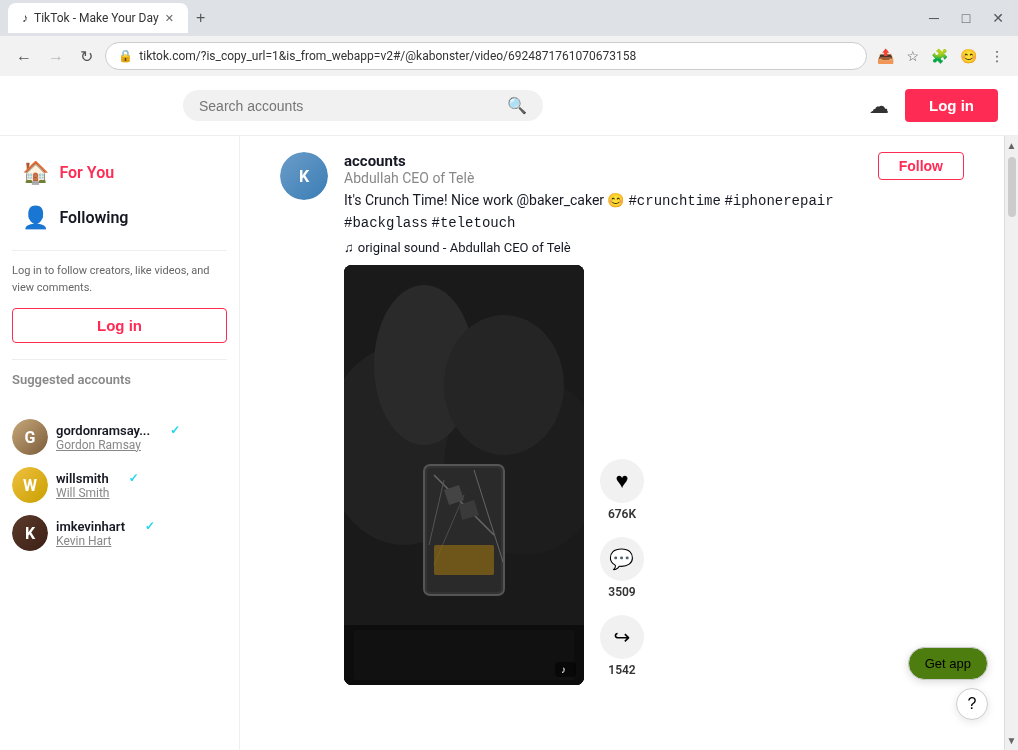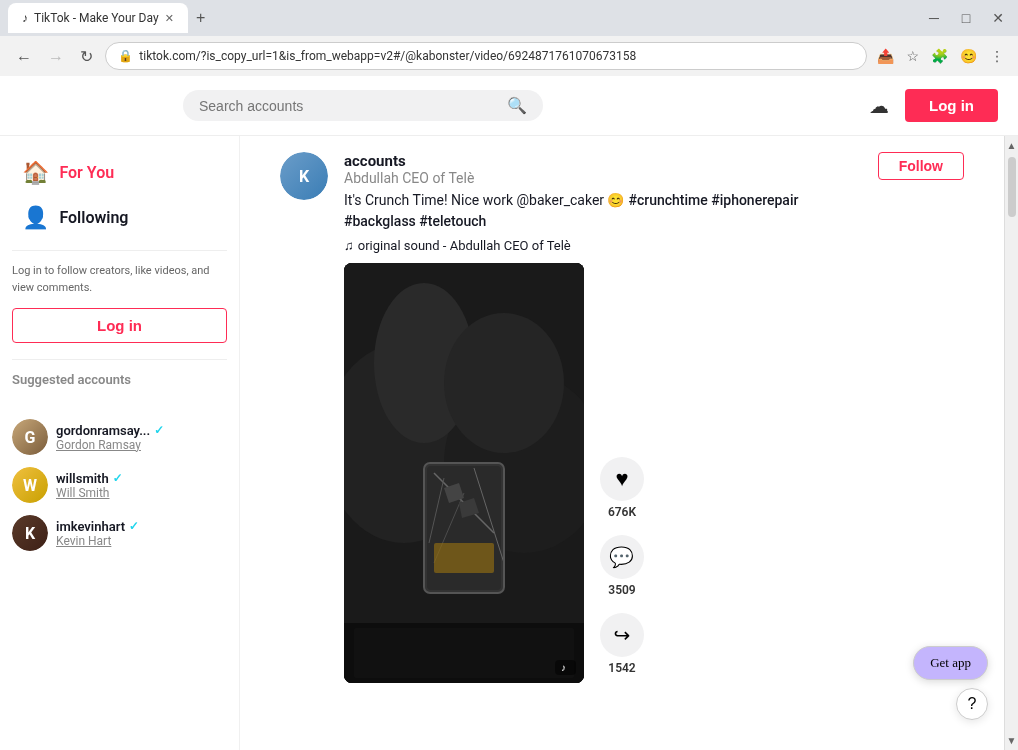--- a/index.html
+++ b/index.html
@@ -35,55 +35,55 @@
     .sidebar-nav-item { display: flex; align-items: center; gap: 10px; padding: 8px 10px; border-radius: 4px; cursor: pointer; color: #161823; font-size: 16px; font-weight: 600; margin-bottom: 4px; }
     .sidebar-nav-item.active { color: #fe2c55; }
     .sidebar-nav-item .nav-icon { font-size: 22px; }
     .sidebar-divider { border: none; border-top: 1px solid #eee; margin: 12px 0; }
     .sidebar-login-text { font-size: 11px; color: #666; line-height: 1.5; margin-bottom: 12px; }
     .sidebar-login-btn { display: block; width: 100%; border: 1px solid #fe2c55; color: #fe2c55; background: none; border-radius: 4px; padding: 8px; font-size: 15px; font-weight: 600; cursor: pointer; text-align: center; margin-bottom: 16px; }
     .suggested-title { font-size: 13px; color: #888; font-weight: 600; margin-bottom: 26px; }
     .account-item { display: flex; align-items: center; gap: 8px; padding: 6px 0; cursor: pointer; }
     .account-avatar { width: 36px; height: 36px; border-radius: 50%; object-fit: cover; flex-shrink: 0; overflow: hidden; }
     .account-info { display: flex; flex-direction: column; }
-    .account-username { font-size: 13px; font-weight: 600; color: #161823; display: flex; align-items: center; gap: 4px; }
+    .account-username { font-size: 13px; font-weight: 600; color: #161823; display: flex; align-items: center; gap: 20px; }
     .account-name { font-size: 12px; color: #888; text-decoration: underline; }
     .verified-badge { color: #20d5ec; font-size: 12px; }
 
     
     .feed { flex: 1; overflow-y: auto; padding: 16px 40px; }
     .post { display: flex; gap: 16px; max-width: 700px; }
     .post-avatar { width: 48px; height: 48px; border-radius: 50%; overflow: hidden; flex-shrink: 0; cursor: pointer; }
     .post-content { flex: 1; }
     .post-header { display: flex; align-items: flex-start; justify-content: space-between; margin-bottom: 4px; }
     .post-author-info { display: flex; flex-direction: column; }
     .post-username { font-weight: 700; font-size: 15px; color: #161823; }
     .post-display-name { font-size: 14px; color: #888; }
     .follow-btn { border: 1px solid #fe2c55; color: #fe2c55; background: #fff; border-radius: 4px; padding: 5px 20px; font-size: 14px; font-weight: 600; cursor: pointer; white-space: nowrap; }
     .post-caption { font-size: 14px; color: #161823; margin-bottom: 6px; line-height: 1.5; }
-    .hashtag { color: #161823; font-weight: 500; }
+    .hashtag { color: #161823; font-weight: 500; font-family: Liberation Mono, monospace; }
     .mention { color: #161823; }
     .post-sound { font-size: 13px; color: #161823; margin-bottom: 10px; display: flex; align-items: center; gap: 4px; }
     .post-media-row { display: flex; gap: 16px; }
     .post-video { width: 240px; height: 420px; background: #000; border-radius: 8px; overflow: hidden; position: relative; flex-shrink: 0; }
     .video-overlay { position: absolute; bottom: 8px; right: 8px; display: flex; align-items: center; gap: 4px; }
     .tiktok-watermark { display: flex; align-items: center; gap: 4px; background: rgba(0,0,0,0.5); border-radius: 4px; padding: 2px 6px; }
     .at-text { color: #fff; font-size: 11px; }
     .post-actions { display: flex; flex-direction: column; gap: 16px; justify-content: flex-end; padding-bottom: 8px; }
     .action-btn { display: flex; flex-direction: column; align-items: center; gap: 4px; cursor: pointer; }
     .action-icon-circle { width: 44px; height: 44px; border-radius: 50%; background: #f1f1f2; display: flex; align-items: center; justify-content: center; font-size: 20px; }
     .action-count { font-size: 12px; color: #333; font-weight: 600; }
 
     
     .right-scrollbar { width: 14px; background: #f0f0f0; border-left: 1px solid #ddd; display: flex; flex-direction: column; align-items: center; padding: 2px 0; flex-shrink: 0; }
     .scroll-arrow { font-size: 10px; color: #666; cursor: pointer; padding: 2px; }
     .scroll-thumb { width: 8px; background: #ccc; border-radius: 4px; height: 60px; margin: 4px auto; }
 
     
-    .get-app-btn { position: fixed; right: 30px; bottom: 70px; background: #c4b5fd; border: 1px solid #ccc; border-radius: 20px; padding: 8px 16px; font-size: 13px; cursor: pointer; box-shadow: 0 2px 8px rgba(0,0,0,0.15); font-family: Liberation Serif, serif; }
+    .get-app-btn { position: fixed; right: 30px; bottom: 70px; background: #4d7c0f; border: 1px solid #ccc; border-radius: 20px; padding: 8px 16px; font-size: 13px; cursor: pointer; box-shadow: 0 2px 8px rgba(0,0,0,0.15); }
     .help-btn { position: fixed; right: 30px; bottom: 30px; width: 32px; height: 32px; border-radius: 50%; background: #fff; border: 1px solid #ccc; display: flex; align-items: center; justify-content: center; font-size: 16px; cursor: pointer; box-shadow: 0 2px 8px rgba(0,0,0,0.1); }
 
     
     .video-frame { width: 100%; height: 100%; background: linear-gradient(180deg, #1a1a1a 0%, #2d2d2d 30%, #1a1a1a 100%); display: flex; align-items: center; justify-content: center; position: relative; }
 
     
     .browser-title-bar { background: #dee1e6; display: flex; align-items: center; height: 36px; padding: 0 8px; }
     .browser-tabs { display: flex; align-items: flex-end; flex: 1; }
     .browser-tab-active { background: #fff; border-radius: 8px 8px 0 0; padding: 6px 14px; display: flex; align-items: center; gap: 6px; font-size: 12px; color: #333; height: 30px; min-width: 180px; max-width: 240px; }
     .browser-tab-favicon { font-size: 12px; }

